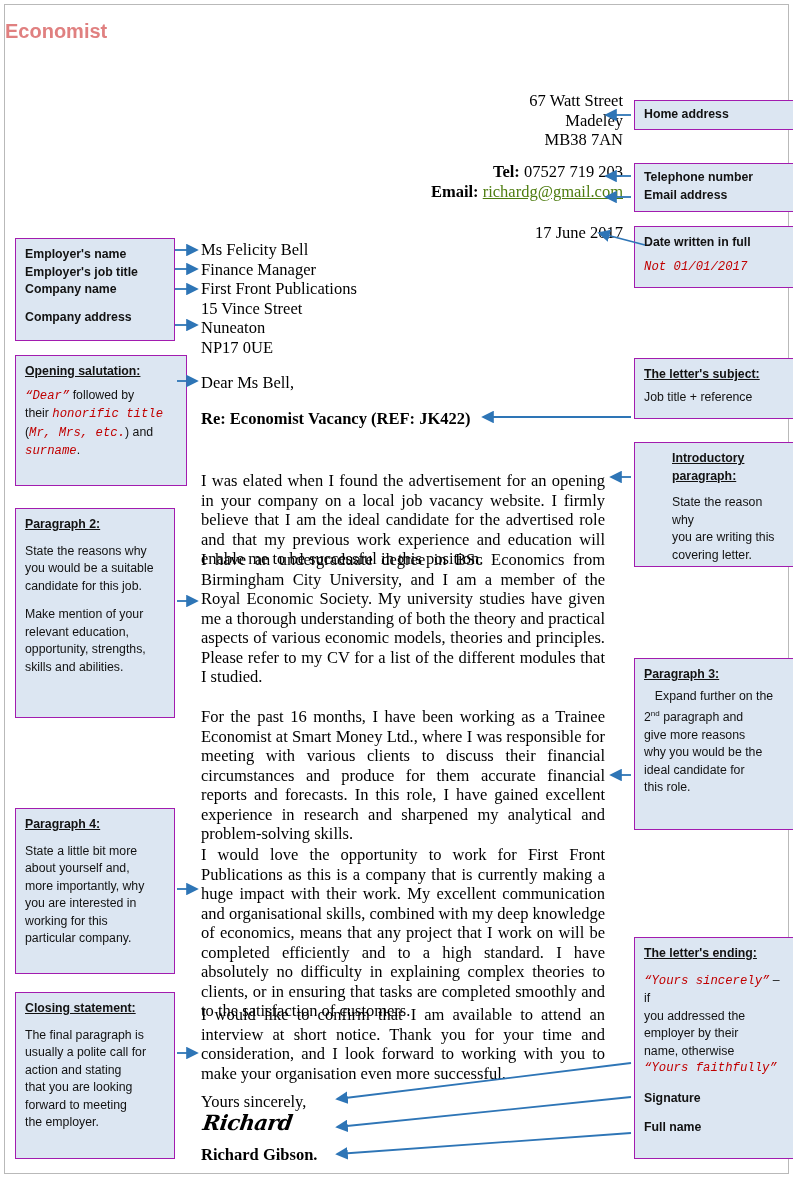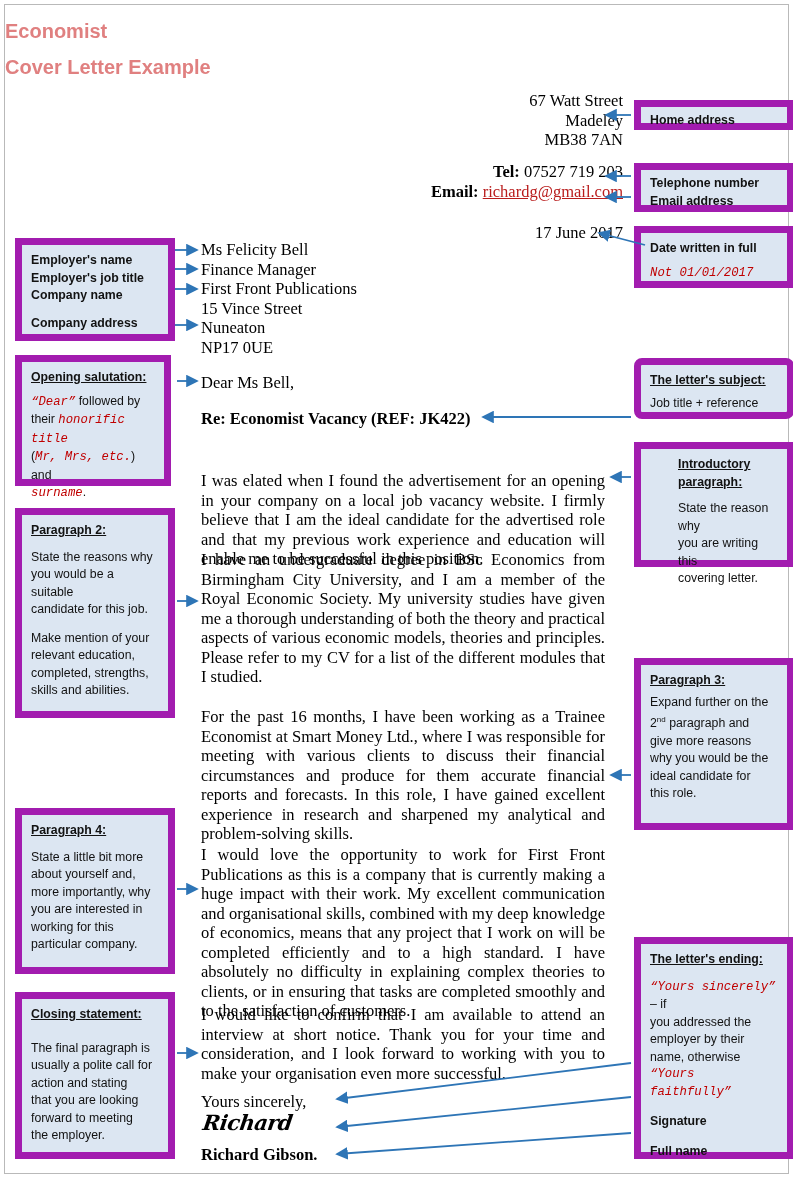--- a/index.html
+++ b/index.html
@@ -33,28 +33,28 @@
 
   
   .letter {
     font-family: "Liberation Serif", serif;
     font-size: 16.5px;
     color:#000;
     line-height: 19.5px;
   }
   .letter b { font-weight:bold; }
   .rightblock { text-align:right; }
-  .email-link { color:#b91c1c; text-decoration:underline; }
+  .email-link { color:#4d7c0f; text-decoration:underline; }
 
   .para { text-align: justify; }
 
   
   .note {
     background:#dce6f2;
-    border:7px solid #a21caf;
+    border:1px solid #a21caf;
     font-family:"Liberation Sans", sans-serif;
     font-size:12.3px;
     line-height:17.5px;
     color:#121212;
     padding:7px 9px 8px 9px;
   }
   .note .hd {
     font-weight:bold;
     text-decoration:underline;
     display:block;
@@ -80,21 +80,20 @@
     display:inline-block;
   }
 </style>
 </head>
 <body>
 
 <div id="page">
 
   <div id="title">
     <div>Economist</div>
-    <div>Cover Letter Example</div>
   </div>
 
   <div class="abs letter rightblock" style="left:380px; top:86px; width:238px;">
     <div>67 Watt Street</div>
     <div>Madeley</div>
     <div>MB38 7AN</div>
   </div>
 
   <div class="abs letter rightblock" style="left:330px; top:157px; width:288px;">
     <div>
@@ -152,76 +151,76 @@
     <span class="ln red" style="margin-top:7px;">Not 01/01/2017</span>
   </div>
 
   <div class="note abs" style="left:10px; top:233px; width:160px; height:103px;">
     <span class="ln b">Employer's name</span>
     <span class="ln b">Employer's job title</span>
     <span class="ln b">Company name</span>
     <span class="ln b" style="margin-top:10px;">Company address</span>
   </div>
 
-  <div class="note abs" style="left:10px; top:350px; width:156px; height:131px;">
+  <div class="note abs" style="left:10px; top:350px; width:172px; height:131px;">
     <span class="hd">Opening salutation:</span>
     <span class="ln" style="margin-top:6px;"><span class="red">“Dear”</span><span> followed by</span></span>
     <span class="ln"><span>their </span><span class="red">honorific title</span></span>
     <span class="ln"><span>(</span><span class="red">Mr, Mrs, etc.</span><span>) and</span></span>
     <span class="ln"><span class="red">surname</span><span>.</span></span>
   </div>
 
-  <div class="note abs" style="left:629px; top:353px; width:160px; height:61px;border-radius:8px;">
+  <div class="note abs" style="left:629px; top:353px; width:160px; height:61px;">
     <span class="hd">The letter's subject:</span>
     <span class="ln" style="margin-top:5px;">Job title + reference</span>
   </div>
 
   <div class="note abs" style="left:629px; top:437px; width:160px; height:125px;padding-left:37px;">
     <span class="hd" style="margin-bottom:0;">Introductory</span>
     <span class="hd">paragraph:</span>
     <span class="ln" style="margin-top:9px;">State the reason why</span>
     <span class="ln">you are writing this</span>
     <span class="ln">covering letter.</span>
   </div>
 
   <div class="note abs" style="left:10px; top:503px; width:160px; height:210px;">
     <span class="hd">Paragraph 2:</span>
     <span class="ln" style="margin-top:9px;">State the reasons why</span>
     <span class="ln">you would be a suitable</span>
     <span class="ln">candidate for this job.</span>
     <span class="gap"></span>
     <span class="ln">Make mention of your</span>
     <span class="ln">relevant education,</span>
-    <span class="ln">completed, strengths,</span>
+    <span class="ln">opportunity, strengths,</span>
     <span class="ln">skills and abilities.</span>
   </div>
 
   <div class="note abs" style="left:629px; top:653px; width:160px; height:172px;">
     <span class="hd">Paragraph 3:</span>
-    <span class="ln" style="">Expand further on the</span>
+    <span class="ln" style="text-align:center;">Expand further on the</span>
     <span class="ln"><span>2</span><sup>nd</sup><span> paragraph and</span></span>
     <span class="ln">give more reasons</span>
     <span class="ln">why you would be the</span>
     <span class="ln">ideal candidate for</span>
     <span class="ln">this role.</span>
   </div>
 
   <div class="note abs" style="left:10px; top:803px; width:160px; height:166px;">
     <span class="hd">Paragraph 4:</span>
     <span class="ln" style="margin-top:9px;">State a little bit more</span>
     <span class="ln">about yourself and,</span>
     <span class="ln">more importantly, why</span>
     <span class="ln">you are interested in</span>
     <span class="ln">working for this</span>
     <span class="ln">particular company.</span>
   </div>
 
   <div class="note abs" style="left:10px; top:987px; width:160px; height:167px;">
     <span class="hd">Closing statement:</span>
-    <span class="ln" style="margin-top:16px;">The final paragraph is</span>
+    <span class="ln" style="margin-top:9px;">The final paragraph is</span>
     <span class="ln">usually a polite call for</span>
     <span class="ln">action and stating</span>
     <span class="ln">that you are looking</span>
     <span class="ln">forward to meeting</span>
     <span class="ln">the employer.</span>
   </div>
 
   <div class="note abs" style="left:629px; top:932px; width:160px; height:222px;">
     <span class="hd">The letter's ending:</span>
     <span class="ln" style="margin-top:9px;"><span class="red">“Yours sincerely”</span><span> – if</span></span>

